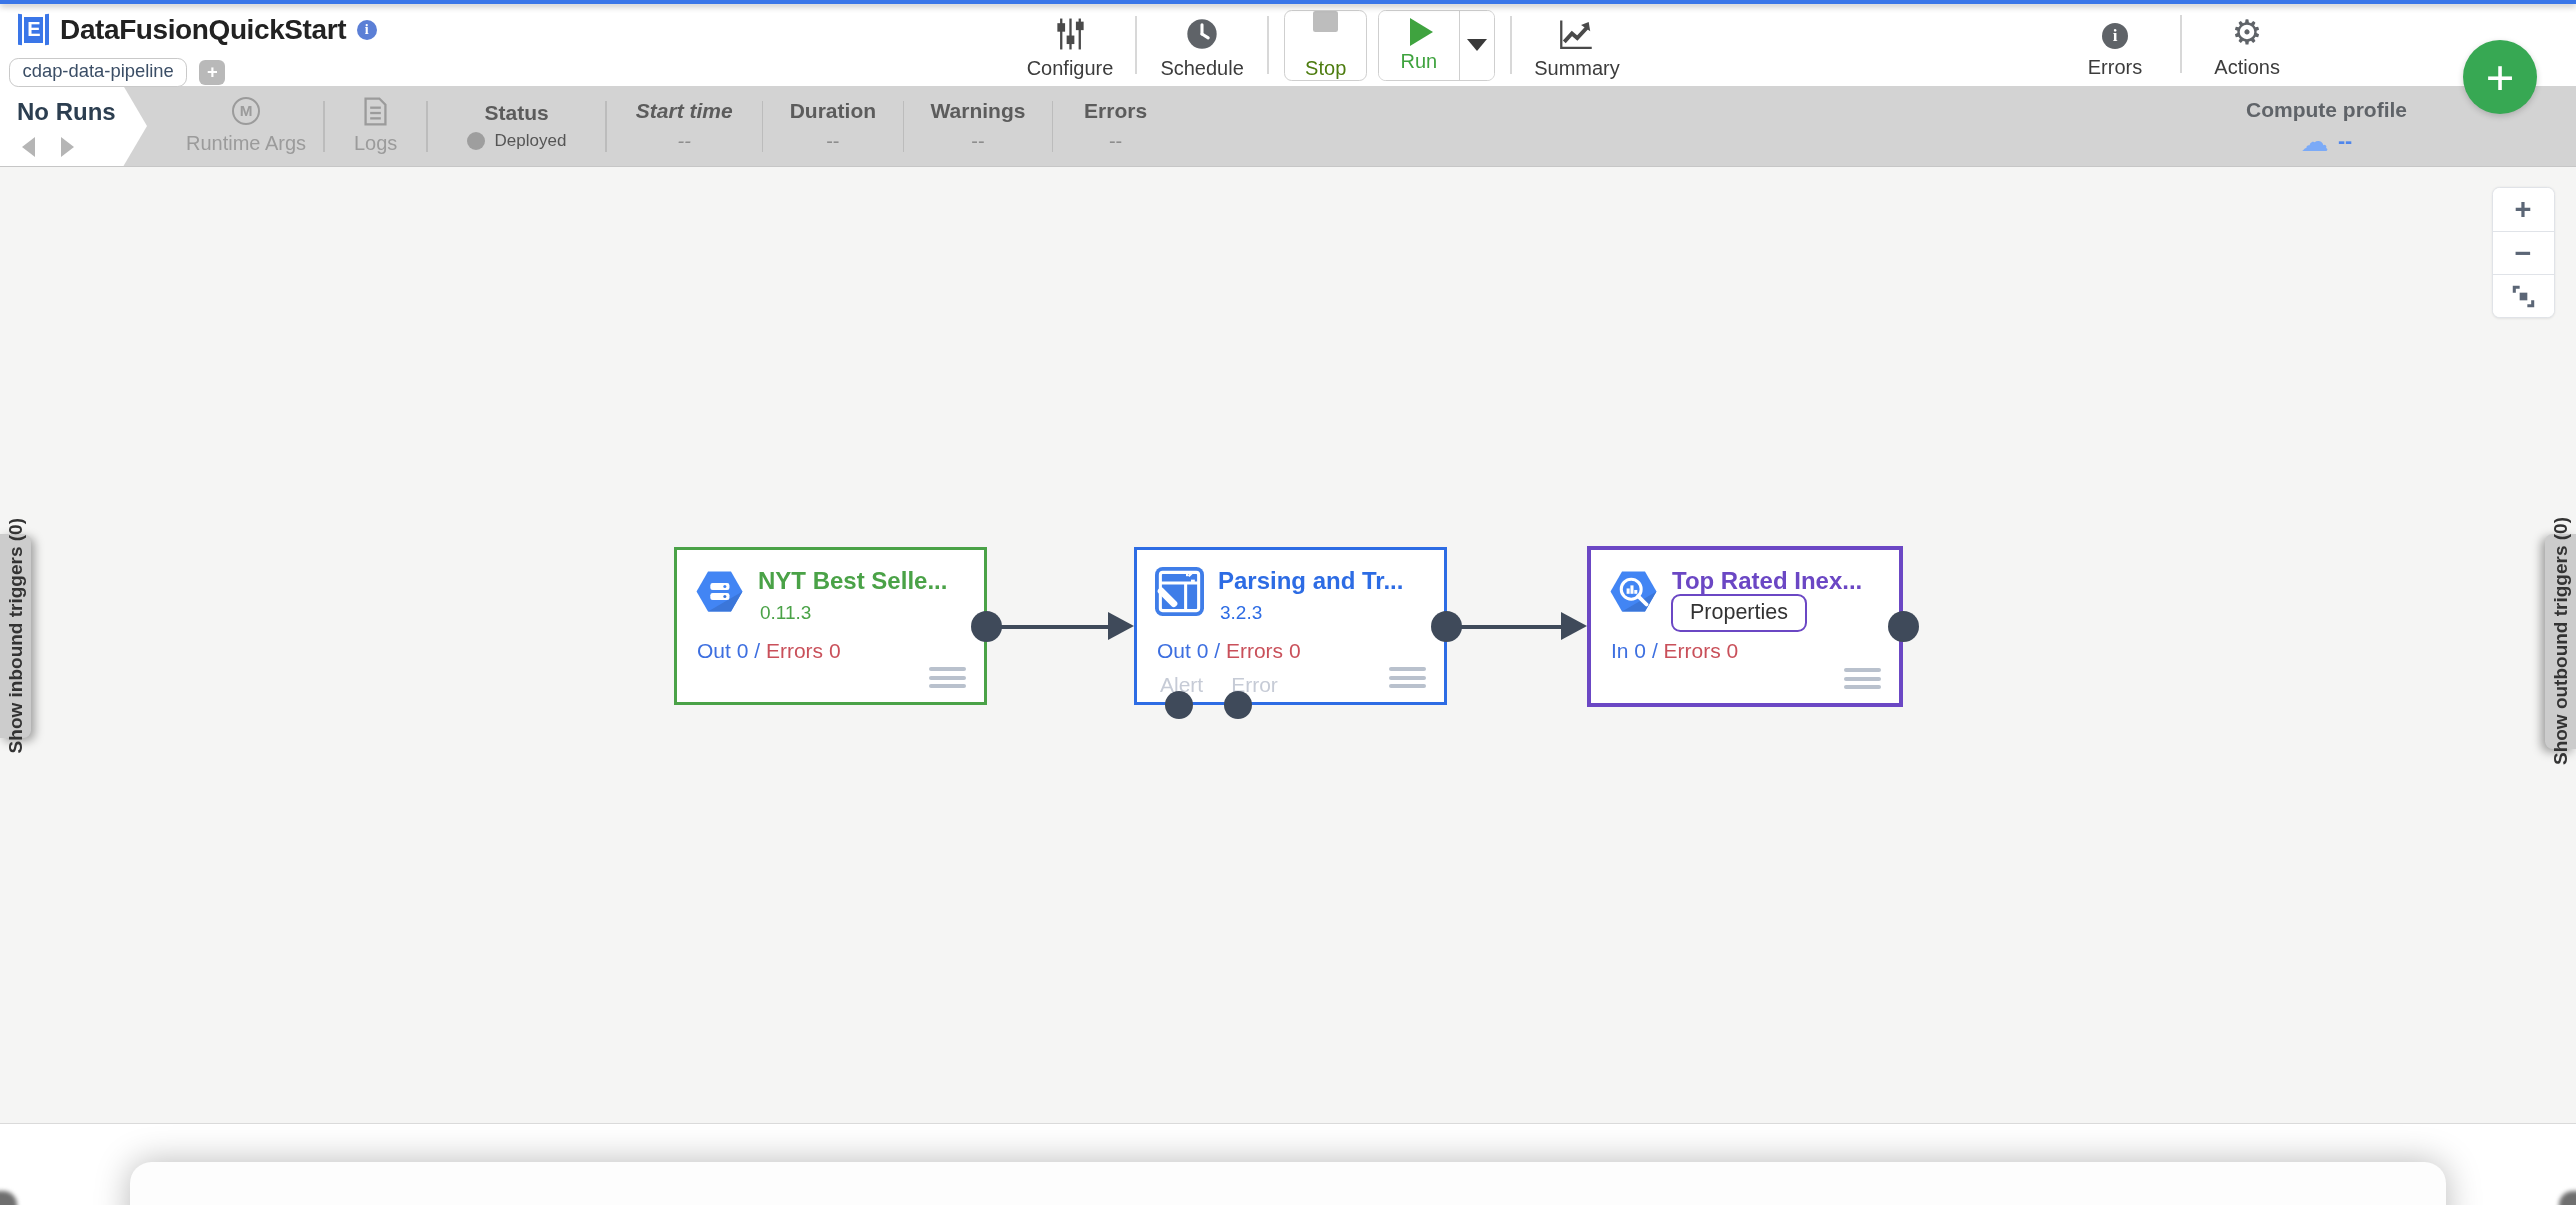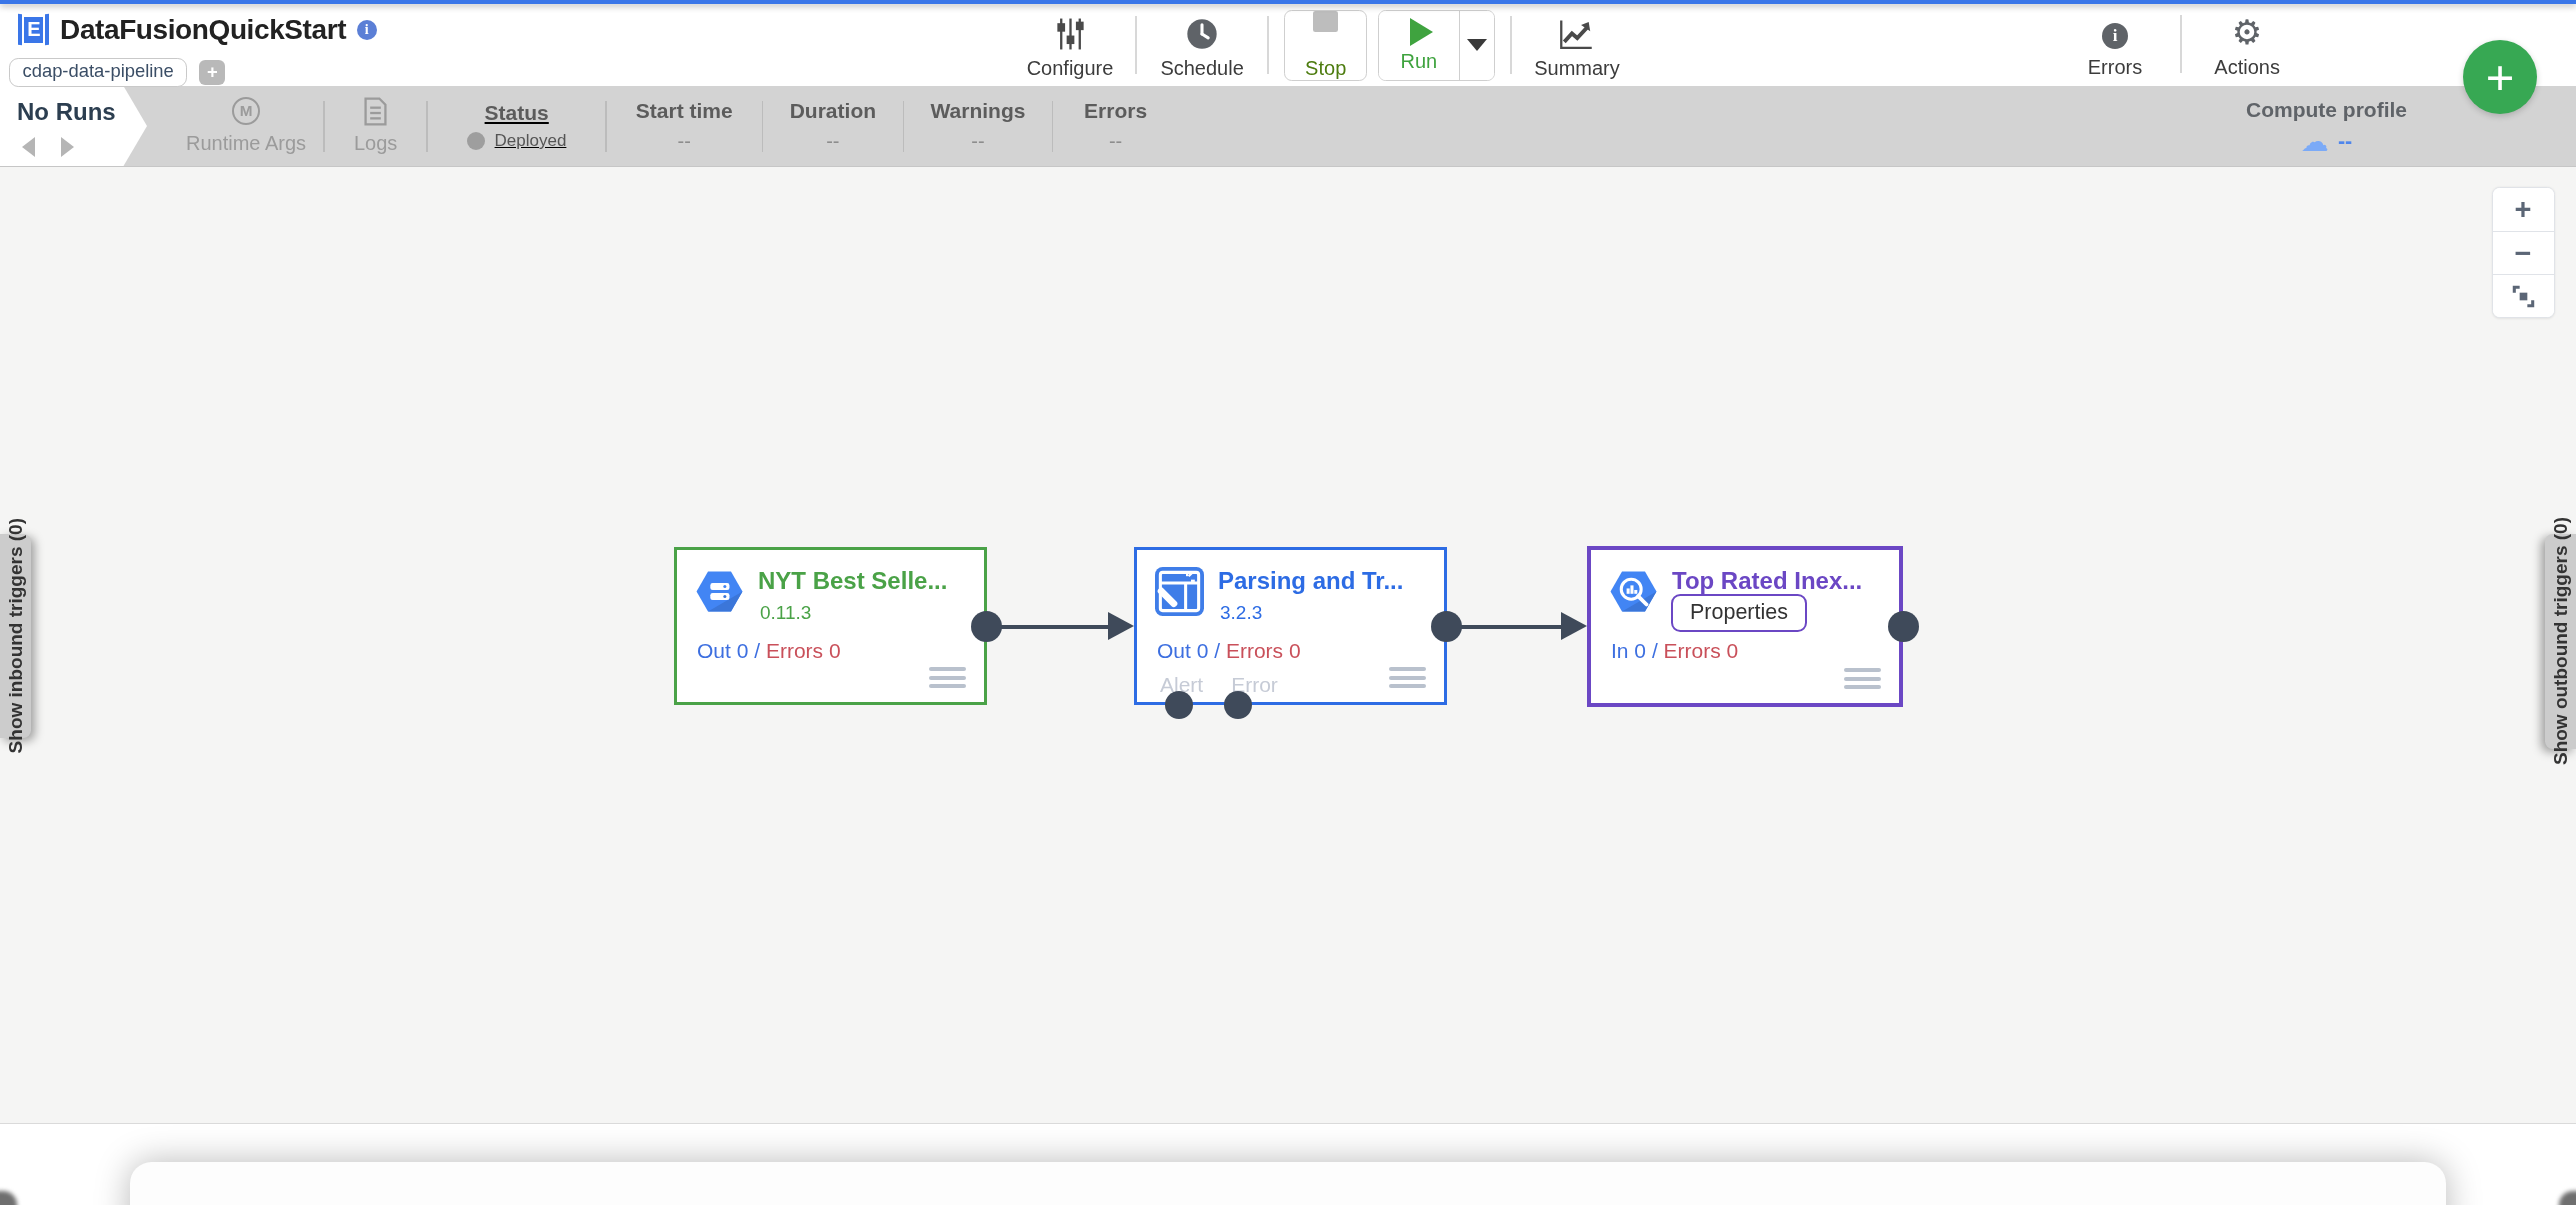--- a/index.html
+++ b/index.html
@@ -286,30 +286,30 @@
         <path d="M2 2 h18 l8 8 v26 h-26 z" fill="none" stroke="#9b9b9b" stroke-width="3"></path>
         <line x1="8" y1="14" x2="22" y2="14" stroke="#9b9b9b" stroke-width="3"></line>
         <line x1="8" y1="21" x2="22" y2="21" stroke="#9b9b9b" stroke-width="3"></line>
         <line x1="8" y1="28" x2="22" y2="28" stroke="#9b9b9b" stroke-width="3"></line>
       </svg>
     </span>
     <span class="rb-icon-label">Logs</span>
   </div>
   <div class="rb-sep"></div>
 
-  <div class="rb-col" style="min-width:153px;text-decoration:underline;">
+  <div class="rb-col" style="min-width:153px;">
     <span class="rb-head">Status</span>
     <span id="status-val">
       <span id="status-dot"></span>
       <span id="status-text">Deployed</span>
     </span>
   </div>
   <div class="rb-sep"></div>
 
-  <div class="rb-col" style="min-width:130px;">
+  <div class="rb-col" style="min-width:130px;font-style:italic;">
     <span class="rb-head">Start time</span>
     <span class="rb-val">--</span>
   </div>
   <div class="rb-sep"></div>
 
   <div class="rb-col" style="min-width:115px;">
     <span class="rb-head">Duration</span>
     <span class="rb-val">--</span>
   </div>
   <div class="rb-sep"></div>

